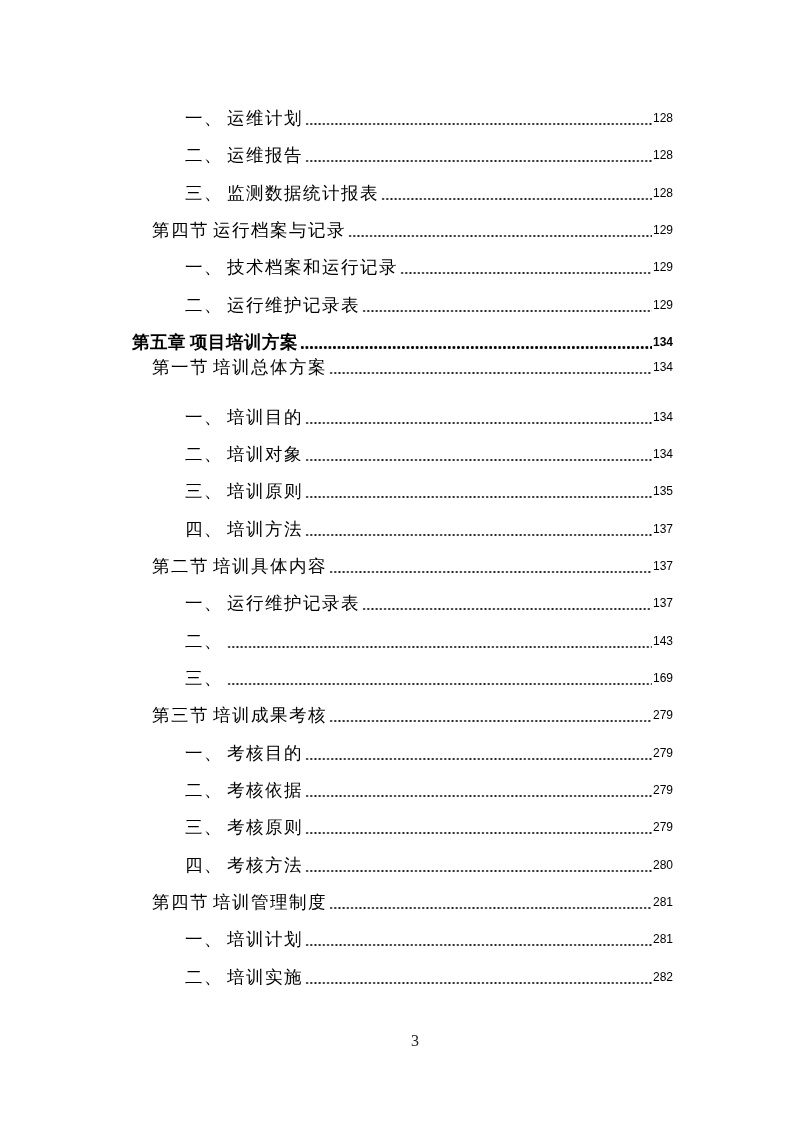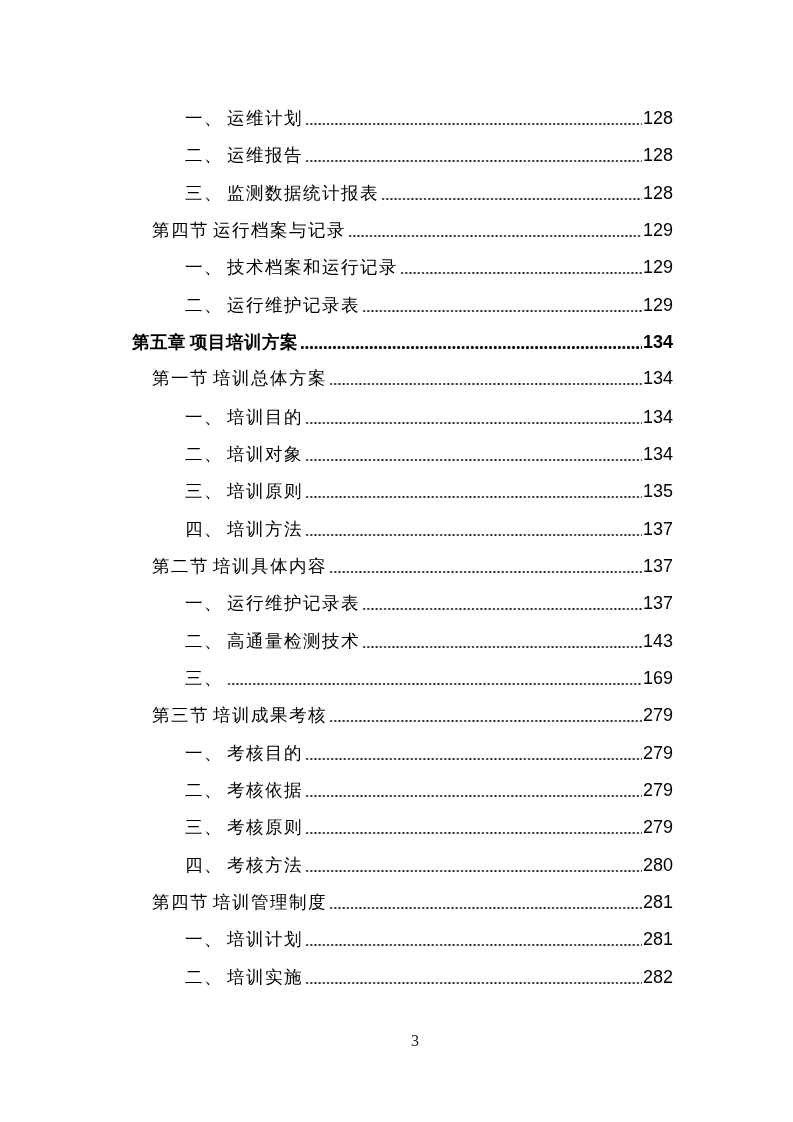--- a/index.html
+++ b/index.html
@@ -63,21 +63,21 @@
     }
     .toc-row.level-1 .toc-leader::after {
       height: 3px;
       background-image: radial-gradient(circle, #000 1.3px, transparent 1.5px);
       background-size: 4.6px 3px;
     }
     .toc-page {
       flex: 0 0 auto;
       font-family: "Liberation Sans", "DejaVu Sans", sans-serif;
       letter-spacing: 0;
-      font-size: 18px;
+      font-size: 12px;
       padding-left: 1px;
       text-align: right;
     }
     .page-number {
       position: absolute;
       top: 1032px;
       left: 0;
       width: 830px;
       text-align: center;
       font-family: "Liberation Serif", "DejaVu Serif", serif;
@@ -124,21 +124,21 @@
     <span class="toc-title">运行维护记录表</span>
     <span class="toc-leader"></span>
     <span class="toc-page">129</span>
   </div>
   <div class="toc-row level-1" style="top:228px">
     <span class="toc-prefix">第五章</span>
     <span class="toc-title">项目培训方案</span>
     <span class="toc-leader"></span>
     <span class="toc-page">134</span>
   </div>
-  <div class="toc-row level-2" style="top:264px">
+  <div class="toc-row level-2" style="top:253px">
     <span class="toc-prefix">第一节</span>
     <span class="toc-title">培训总体方案</span>
     <span class="toc-leader"></span>
     <span class="toc-page">134</span>
   </div>
   <div class="toc-row level-3" style="top:303px">
     <span class="toc-prefix">一、</span>
     <span class="toc-title">培训目的</span>
     <span class="toc-leader"></span>
     <span class="toc-page">134</span>
@@ -168,21 +168,20 @@
     <span class="toc-page">137</span>
   </div>
   <div class="toc-row level-3" style="top:489px">
     <span class="toc-prefix">一、</span>
     <span class="toc-title">运行维护记录表</span>
     <span class="toc-leader"></span>
     <span class="toc-page">137</span>
   </div>
   <div class="toc-row level-3" style="top:527px">
     <span class="toc-prefix">二、</span>
-    <span class="toc-title">高通量检测技术</span>
     <span class="toc-leader"></span>
     <span class="toc-page">143</span>
   </div>
   <div class="toc-row level-3" style="top:564px">
     <span class="toc-prefix">三、</span>
     <span class="toc-leader"></span>
     <span class="toc-page">169</span>
   </div>
   <div class="toc-row level-2" style="top:601px">
     <span class="toc-prefix">第三节</span>

